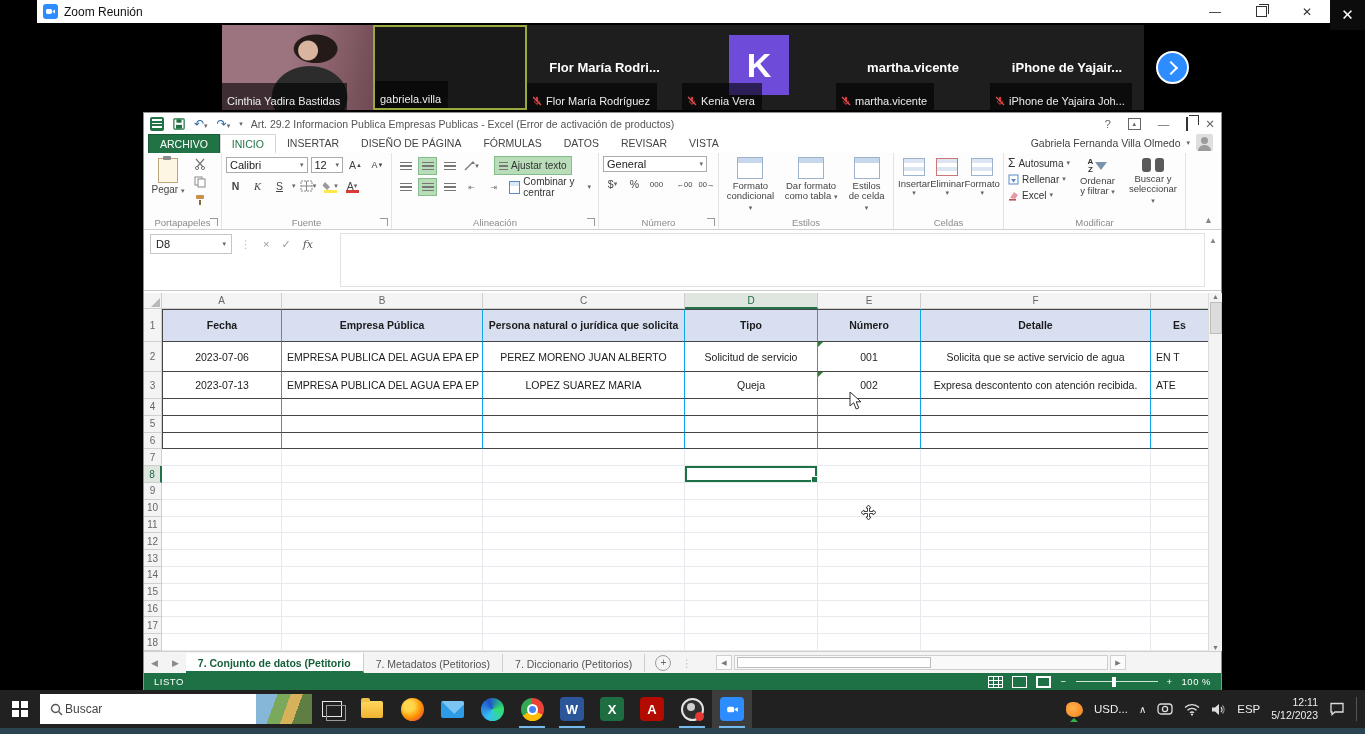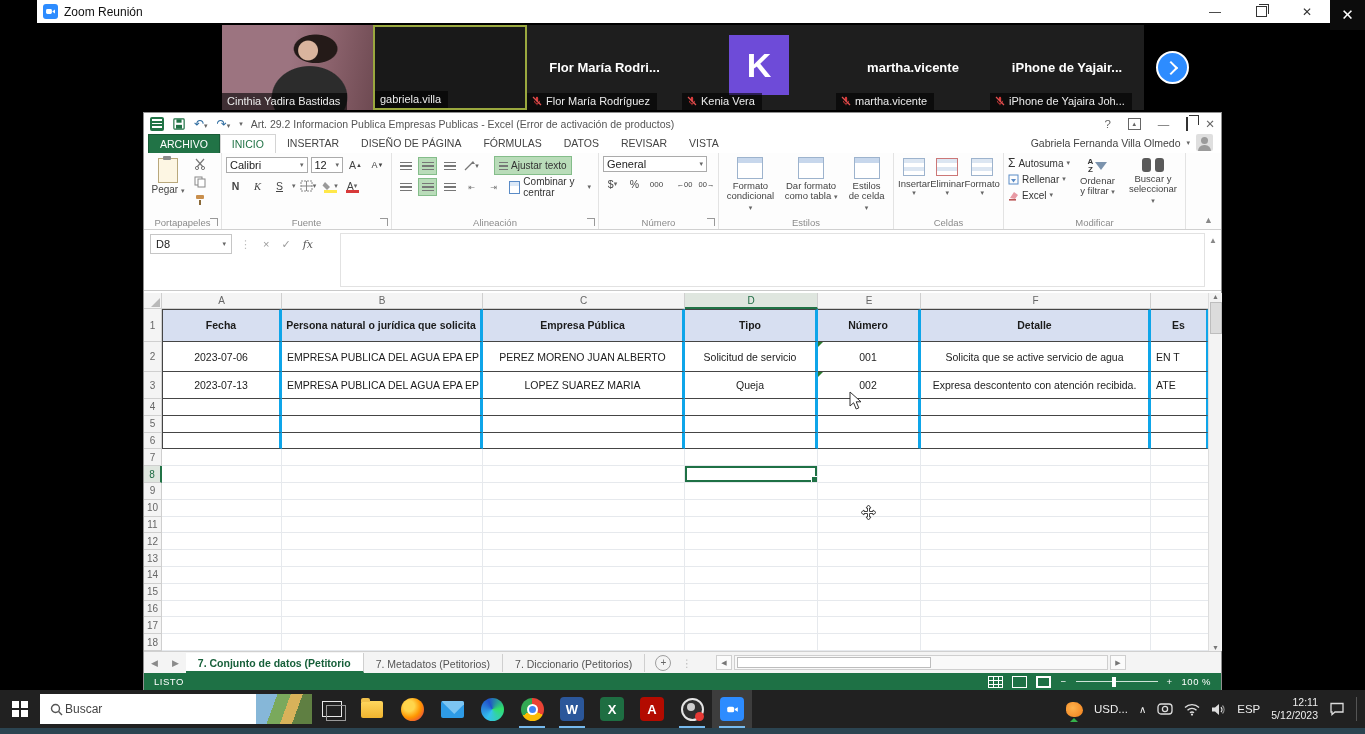--- a/index.html
+++ b/index.html
@@ -11,21 +11,21 @@
   .zlogo{width:15px;height:15px;border-radius:3px;background:#2d8cff;display:flex;align-items:center;justify-content:center;flex:0 0 auto}
   .ztitle-text{font-size:12px;color:#111}
   .zwinbtns{margin-left:auto;display:flex;align-items:center;height:100%}
   .zwb{width:46px;height:100%;display:flex;align-items:center;justify-content:center;color:#333;font-size:12px}
   .restore-sq{width:9px;height:9px;border:1px solid #333;position:relative;background:#fff}
   .restore-sq::before{content:'';position:absolute;left:2px;top:-3px;width:9px;height:9px;border:1px solid #333;border-bottom:none;border-left:none}
   .corner-close{left:1330px;top:0;width:35px;height:30px;background:#0c0c0c;color:#fff;display:flex;align-items:center;justify-content:center;font-size:15px}
   
   .tile{top:25px;height:85px;background:#1e1e1e;box-sizing:border-box;overflow:hidden}
   .tile .center{height:100%;display:flex;align-items:center;justify-content:center;color:#fff;font-weight:bold;font-size:13px}
-  .chip{position:absolute;left:0;bottom:0;background:rgba(0,0,0,.6);color:#ececec;font-size:11px;padding:2px 7px 3px 5px;display:flex;align-items:center;gap:4px;white-space:nowrap}
+  .chip{position:absolute;left:0;bottom:0;background:rgba(0,0,0,.6);color:#ececec;font-size:11px;padding:12px 7px 3px 5px;display:flex;align-items:center;gap:4px;white-space:nowrap}
   .photo{background:
     radial-gradient(circle at 57% 30%,#d9b49e 0 9%,transparent 10%),
     radial-gradient(ellipse at 62% 28%,#241a18 0 16%,transparent 17%),
     radial-gradient(ellipse at 58% 85%,#2c2c2c 0 30%,transparent 31%),
     linear-gradient(100deg,#9c7480 0 45%,#8a616b 70%,#6e4a52 100%)}
   .speaking{border:2px solid #9aa83e;background:#191919}
   .avatarK{width:60px;height:60px;margin:10px auto 0;display:flex;align-items:center;justify-content:center;color:#fff;font-size:34px;font-weight:bold}
   .nextbtn{left:1156px;top:51px;width:33px;height:33px;border-radius:50%;background:#2d8cff;border:2px solid #fff;box-sizing:border-box;display:flex;align-items:center;justify-content:center}
   .chev{width:8px;height:8px;border-top:2.5px solid #fff;border-right:2.5px solid #fff;transform:rotate(45deg);margin-left:-3px}
   
@@ -91,21 +91,21 @@
   .fxcollapse{position:absolute;right:4px;top:6px;color:#888;font-size:8px}
   
   #grid{position:absolute;left:0;top:180px;background:#fff}
   .hcell{background:#f4f4f4;border-right:1px solid #cfcfcf;border-bottom:1px solid #cfcfcf;color:#666;font-size:10px;display:flex;align-items:center;justify-content:center;box-sizing:border-box}
   .hcell.hl{background:#dfe6df;color:#1e6b43}
   .colhead.hl{border-bottom:2px solid #217346}
   .rowhead.hl{border-right:2px solid #217346}
   .corner{position:relative}
   .corner::after{content:'';position:absolute;right:1px;bottom:1px;border-style:solid;border-width:0 0 9px 9px;border-color:transparent transparent #b9b9b9 transparent}
   .cell{position:relative;display:flex;align-items:center;justify-content:center;overflow:hidden;white-space:nowrap;font-size:10.5px;color:#1c1c1c;padding:0 2px;box-sizing:border-box;border-right:1px solid #e6e9ed;border-bottom:1px solid #e6e9ed}
-  .cell.b{border-right:3px solid #0ea5e9;border-bottom:1px solid #454545}
+  .cell.b{border-right:1px solid #0ea5e9;border-bottom:1px solid #454545}
   .cell.bl{border-left:1px solid #454545}
   .cell.bt{border-top:1px solid #454545}
   .cell.hdr{background:#d7dff1;font-weight:bold;white-space:normal;text-align:center;line-height:1.15;font-size:10.5px}
   .cell.left{justify-content:flex-start;padding-left:5px}
   .cell.tri::before{content:'';position:absolute;top:0;left:0;border-top:5px solid #2e7d32;border-right:5px solid transparent}
   .cell.sel{box-shadow:inset 0 0 0 2px #1e7145}
   .cell.sel::after{content:'';position:absolute;right:0;bottom:0;width:5px;height:5px;background:#1e7145;border-top:1px solid #fff;border-left:1px solid #fff}
   .xl-vscroll{position:absolute;left:1064px;top:180px;width:14px;height:358px;background:#f3f3f3;border-left:1px solid #ddd;box-sizing:border-box;display:flex;flex-direction:column;align-items:center;font-size:7px;color:#777}
   .vthumb{width:10px;height:30px;background:#dcdcdc;border:1px solid #bdbdbd;margin-top:2px}
   
@@ -535,22 +535,22 @@
       <div class="hcell corner"></div>
       <div class="hcell colhead">A</div>
       <div class="hcell colhead">B</div>
       <div class="hcell colhead">C</div>
       <div class="hcell colhead hl">D</div>
       <div class="hcell colhead">E</div>
       <div class="hcell colhead">F</div>
       <div class="hcell colhead"></div>
       <div class="hcell rowhead">1</div>
       <div class="cell b hdr bt bl">Fecha</div>
+      <div class="cell b hdr bt">Empresa Pública</div>
       <div class="cell b hdr bt">Persona natural o jurídica que solicita</div>
-      <div class="cell b hdr bt">Empresa Pública</div>
       <div class="cell b hdr bt">Tipo</div>
       <div class="cell b hdr bt">Número</div>
       <div class="cell b hdr bt">Detalle</div>
       <div class="cell b hdr bt">Es</div>
       <div class="hcell rowhead">2</div>
       <div class="cell b bl">2023-07-06</div>
       <div class="cell b left">EMPRESA PUBLICA DEL AGUA EPA EP</div>
       <div class="cell b">PEREZ MORENO JUAN ALBERTO</div>
       <div class="cell b">Solicitud de servicio</div>
       <div class="cell b tri">001</div>

